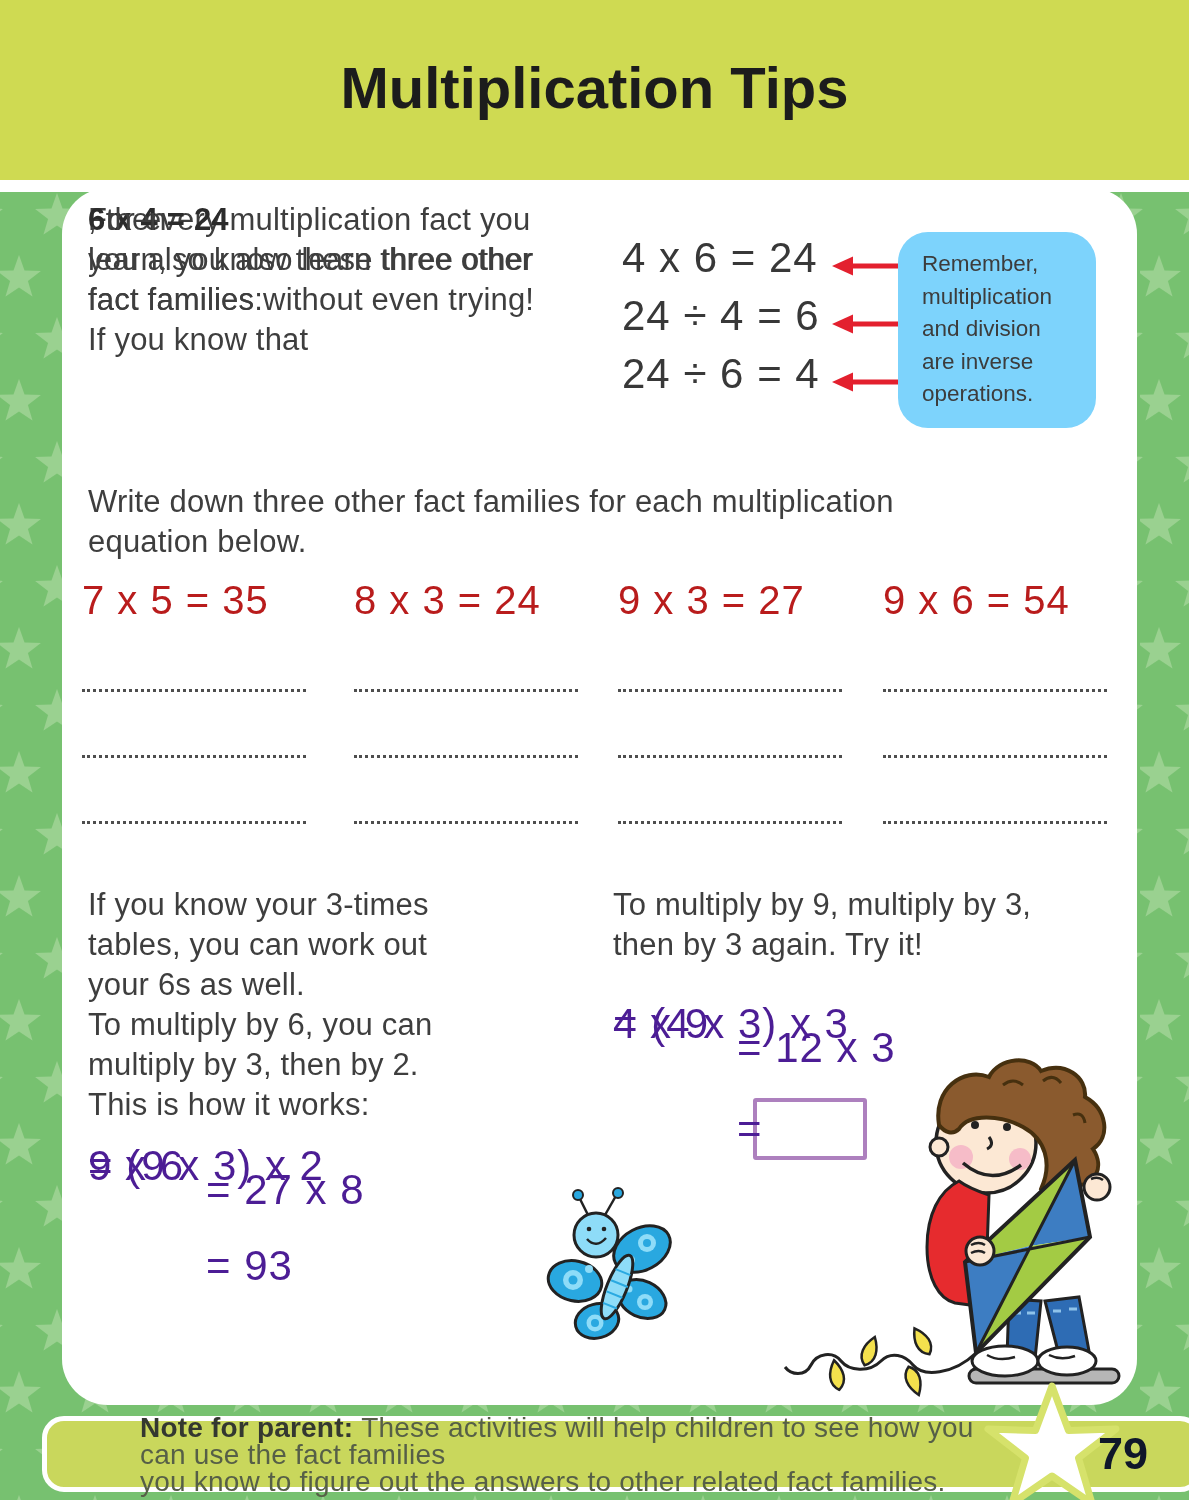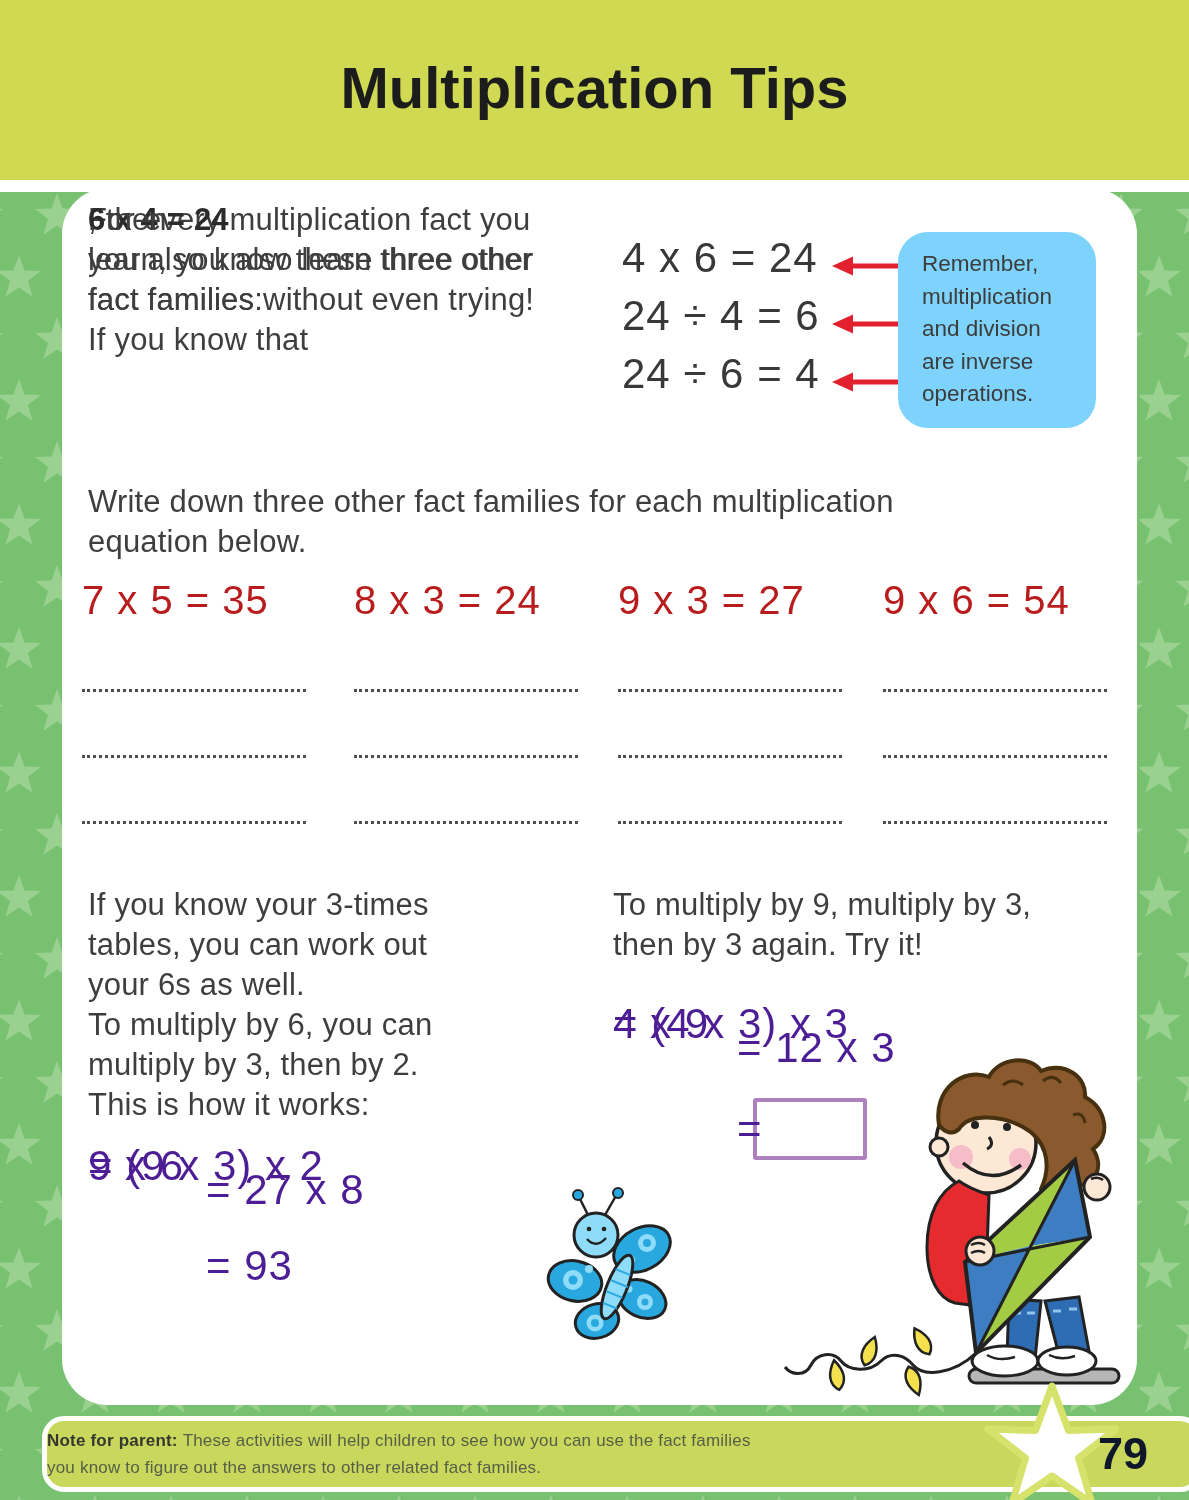--- a/index.html
+++ b/index.html
@@ -72,21 +72,21 @@
 
   .butterfly { left:483px; top:995px; }
   .boy { left:711px; top:867px; }
 
   .note-bar {
     position:absolute; left:42px; top:1416px; width:1160px; height:76px;
     background:#c9d75c; border:5px solid #ffffff; border-radius:22px;
     z-index:3; display:flex; align-items:center;
   }
   .note-bar p {
-    width:880px; font-size:17px; line-height:27px;
+    margin-left:93px; width:880px; font-size:28px; line-height:27px;
     white-space:pre-line; color:#565f47; letter-spacing:0.2px;
   }
   .note-bar b { color:#343830; }
 
   .star-badge { position:absolute; left:976px; top:1372px; z-index:4; }
   .page-num {
     position:absolute; left:1098px; top:1428px; z-index:5;
     font-size:45px; font-weight:bold; color:#0f172a;
   }
 </style>

